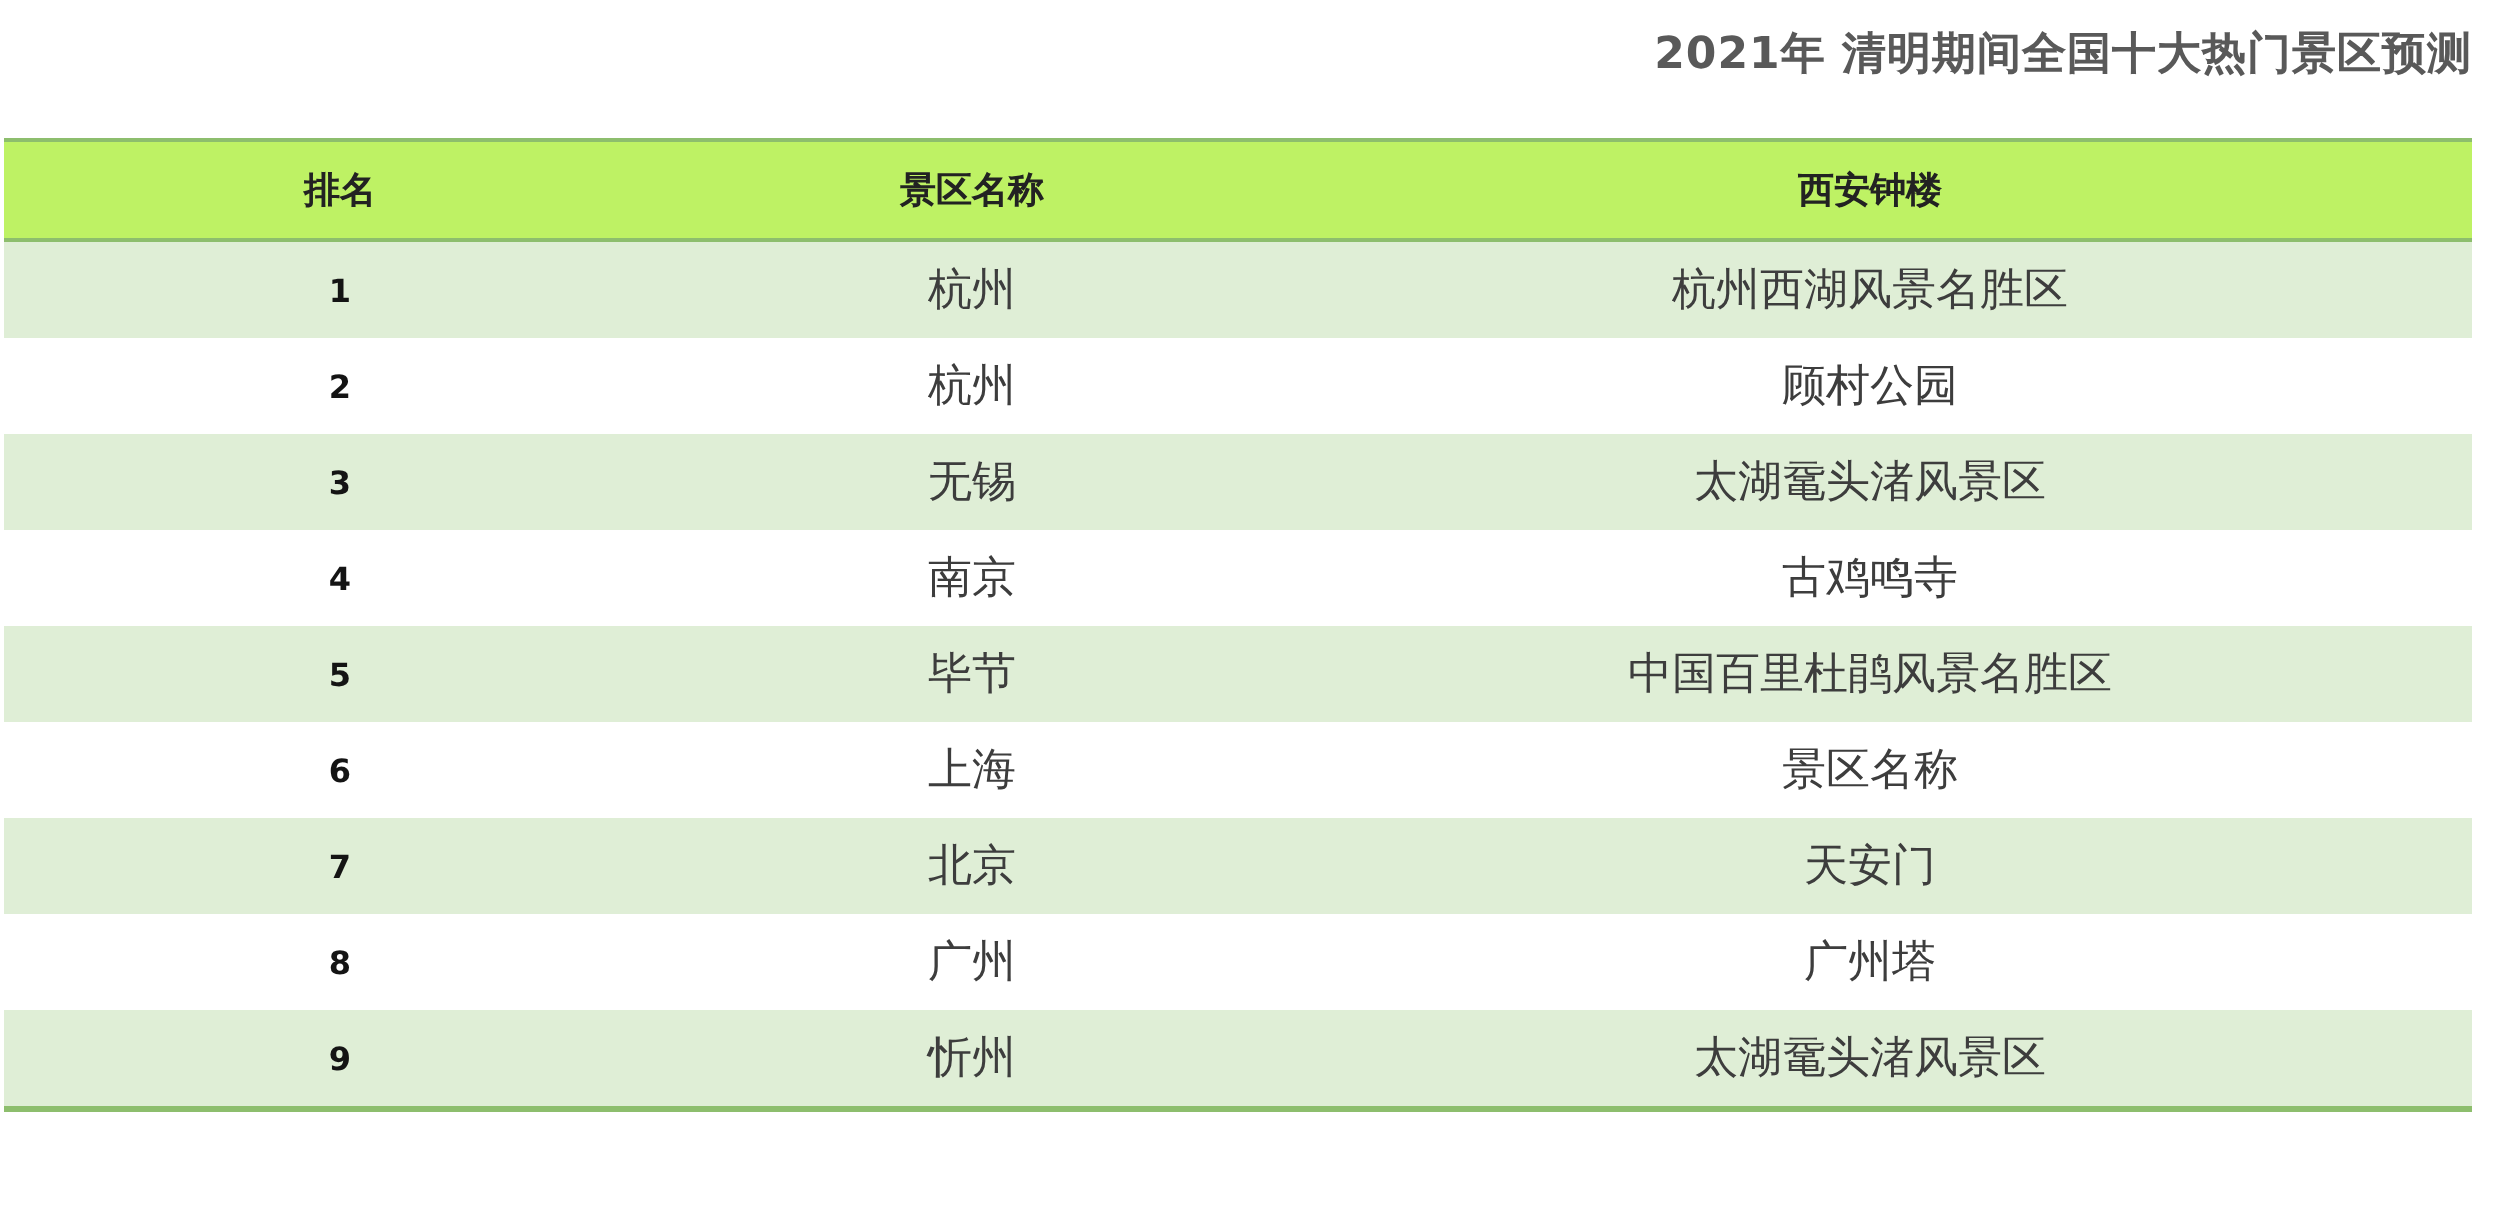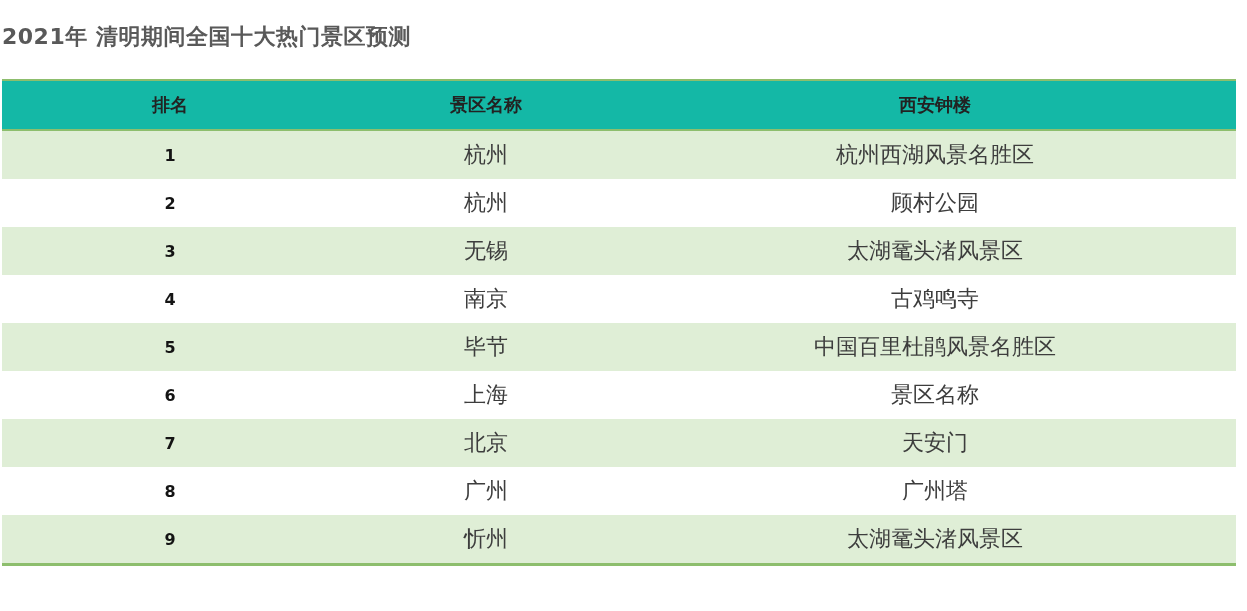--- a/index.html
+++ b/index.html
@@ -9,41 +9,41 @@
     width: 1247px;
     height: 611px;
     overflow: hidden;
     font-family: "DejaVu Sans", "Liberation Sans", sans-serif;
   }
   .container {
     width: 1234px;
     margin-left: 2px;
   }
   .page-title {
-    margin-top: 22px;
-    text-align: left;
+    margin-top: 12px;
+    text-align: right;
     font-size: 22px;
     font-weight: bold;
     letter-spacing: 0.5px;
     color: #595959;
   }
   table.data-table {
     margin-top: 27px;
     width: 1234px;
     border-collapse: collapse;
     table-layout: fixed;
     border-top: 2px solid #8dbe6d;
     border-bottom: 3px solid #8dbe6d;
   }
   col.col-rank   { width: 336px; }
   col.col-city   { width: 296px; }
   col.col-scenic { width: 602px; }
   thead th {
     height: 48px;
-    background: #14b8a6;
+    background: #bef264;
     border-bottom: 2px solid #8dbe6d;
     font-size: 18px;
     font-weight: bold;
     color: #222222;
     text-align: center;
     vertical-align: middle;
     padding: 0;
     margin-top: 24px;
   }
   tbody td {

